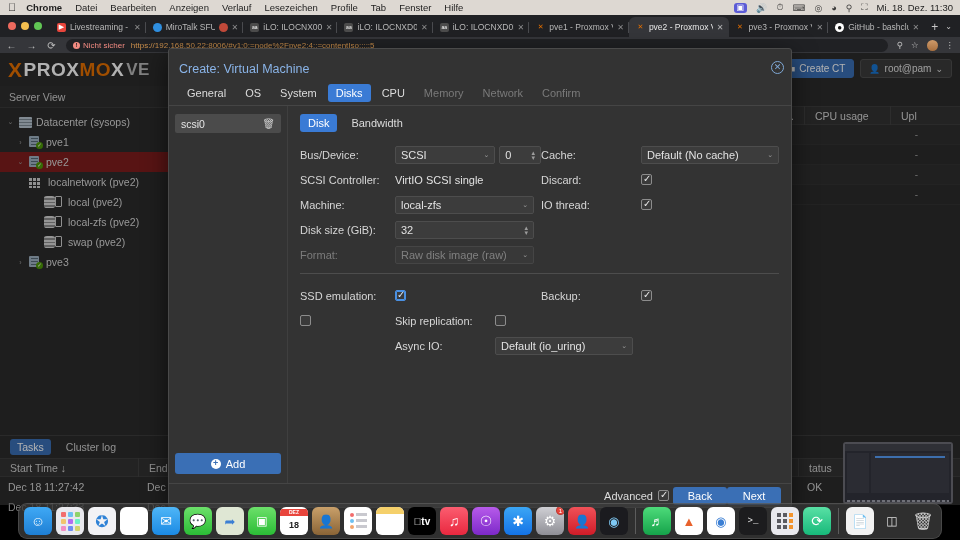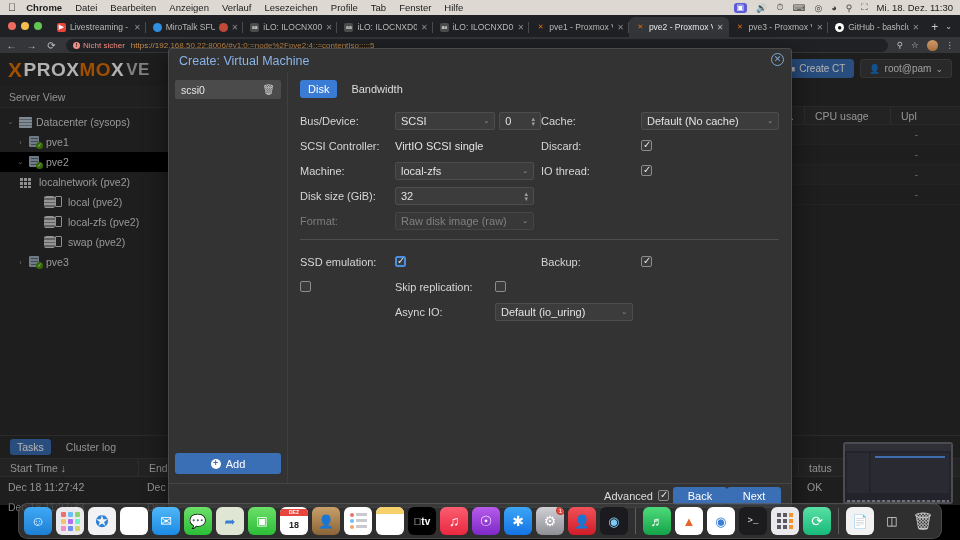--- a/index.html
+++ b/index.html
@@ -80,21 +80,21 @@
   }
   .btn.primary { background: #3a6fb5; border-color: #3a6fb5; color: #fff; }
   .btn .gl { font-size: 9px; }
 
   .pve-subbar { position: absolute; right: 8px; top: 33px; display: flex; align-items: center; gap: 6px; }
 
   .sidebar { position: absolute; top: 33px; left: 0; width: 173px; bottom: 0; background: #2b2b2b; border-right: 1px solid #3a3a3a; }
   .serverview { height: 22px; display: flex; align-items: center; padding-left: 9px; font-size: 10.5px; color: #cfcfcf; border-bottom: 1px solid #3a3a3a; background: #2f2f2f; }
   .tree { padding-top: 4px; }
   .trow { height: 20px; display: flex; align-items: center; font-size: 10.5px; color: #d8d8d8; padding-left: 6px; gap: 4px; white-space: nowrap; }
-  .trow.sel { background: #000000; }
+  .trow.sel { background: #7f1d1d; }
   .trow .caret { width: 9px; text-align: center; font-size: 7px; color: #9a9a9a; }
   .nodeicon { position: relative; width: 13px; height: 12px; display: inline-block; }
   .nodeicon .box { position: absolute; left: 0; top: 0; width: 10px; height: 11px; background: #9fb2c2; border-radius: 1px; }
   .nodeicon .box::after {
     content: ""; position: absolute; left: 1.5px; top: 1.5px; width: 7px; height: 8px;
     background: repeating-linear-gradient(#586a78 0 1.4px, transparent 1.4px 2.8px);
   }
   .nodeicon .chk { position: absolute; right: -1px; bottom: -1px; width: 7px; height: 7px; border-radius: 50%; background: #4e9a06; color: #fff; font-size: 5.5px; line-height: 7px; text-align: center; }
   .dcicon { width: 13px; height: 11px; background: linear-gradient(#b9c6d1 0 2px,#7e8b96 2px 3px,#b9c6d1 3px 5px,#7e8b96 5px 6px,#b9c6d1 6px 8px,#7e8b96 8px 9px,#b9c6d1 9px 11px); border-radius: 1px; }
   .neticon { width: 12px; height: 11px; background: #cfcfcf;
@@ -121,21 +121,21 @@
   .taskrow .cell { padding: 0 8px; white-space: nowrap; }
 
   
   .modal-shade { position: absolute; top: 53px; left: 0; width: 960px; height: 452px; background: rgba(0,0,0,.30); }
   .modal {
     position: absolute; left: 168px; top: 48px; width: 624px; height: 460px;
     background: #333333; border: 1px solid #4a4a4a; border-radius: 3px;
     box-shadow: 0 6px 24px rgba(0,0,0,.55);
     display: flex; flex-direction: column; overflow: hidden;
   }
-  .modal-title { height: 23px; display: flex; align-items: center; padding: 0 10px; font-size: 12.5px; color: #8ab4e8; position: relative; }
+  .modal-title { height: 23px; display: flex; align-items: center; padding: 0 10px; font-size: 12.5px; color: #8ab4e8; position: relative; margin-top: 8px; }
   .modal-close { position: absolute; right: 7px; top: 4px; width: 13px; height: 13px; border-radius: 50%; border: 1px solid #7fa8d6; color: #7fa8d6; font-size: 9px; line-height: 11px; text-align: center; }
   .modal-tabs { height: 26px; display: flex; align-items: center; gap: 3px; padding: 0 10px; border-bottom: 1px solid #454545; }
   .mtab { font-size: 11px; color: #dcdcdc; padding: 3px 8px; border-radius: 3px; }
   .mtab.active { background: #3a7bd5; color: #fff; }
   .mtab.dim { color: #7a7a7a; }
   .modal-body { flex: 1 1 auto; display: flex; min-height: 0; }
   .disklist { width: 119px; border-right: 1px solid #3f3f3f; padding: 8px 6px 0 6px; position: relative; display: flex; flex-direction: column; }
   .diskitem { height: 19px; background: #4b4b4b; border-radius: 2px; display: flex; align-items: center; padding: 0 6px; font-size: 10.5px; color: #e6e6e6; }
   .diskitem .trash { margin-left: auto; font-size: 10px; color: #d6d6d6; }
   .addbtn { margin-top: auto; margin-bottom: 9px; height: 21px; background: #3a6fb5; border-radius: 3px; color: #fff; font-size: 11px; display: flex; align-items: center; justify-content: center; gap: 5px; }
@@ -361,21 +361,21 @@
           <span>pve1</span>
         </div>
         <div class="trow sel" style="padding-left:16px">
           <span class="caret">⌄</span>
           <span class="nodeicon">
               <span class="box"></span>
               <span class="chk">✓</span>
             </span>
           <span>pve2</span>
         </div>
-        <div class="trow" style="padding-left:19px">
+        <div class="trow" style="padding-left:28px">
           <span class="neticon"></span>
           <span style="margin-left:4px">localnetwork (pve2)</span>
         </div>
         <div class="trow" style="padding-left:44px">
           <span class="storicon">
               <span class="cyl"></span>
               <span class="pg"></span>
             </span>
           <span>local (pve2)</span>
         </div>
@@ -449,20 +449,30 @@
 
     <div class="modal-shade" style="top:0;height:452px"></div>
   </div>
 
   <div class="modal">
     <div class="modal-title">
       <span>Create: Virtual Machine</span>
       <span class="modal-close">✕</span>
     </div>
 
+    <div class="modal-tabs">
+      <span class="mtab">General</span>
+      <span class="mtab">OS</span>
+      <span class="mtab">System</span>
+      <span class="mtab active">Disks</span>
+      <span class="mtab">CPU</span>
+      <span class="mtab dim">Memory</span>
+      <span class="mtab dim">Network</span>
+      <span class="mtab dim">Confirm</span>
+    </div>
 
     <div class="modal-body">
       <div class="disklist">
         <div class="diskitem">
           <span>scsi0</span>
           <span class="trash">🗑</span>
         </div>
         <div class="addbtn">
           <span class="plus">+</span>
           <span>Add</span>

